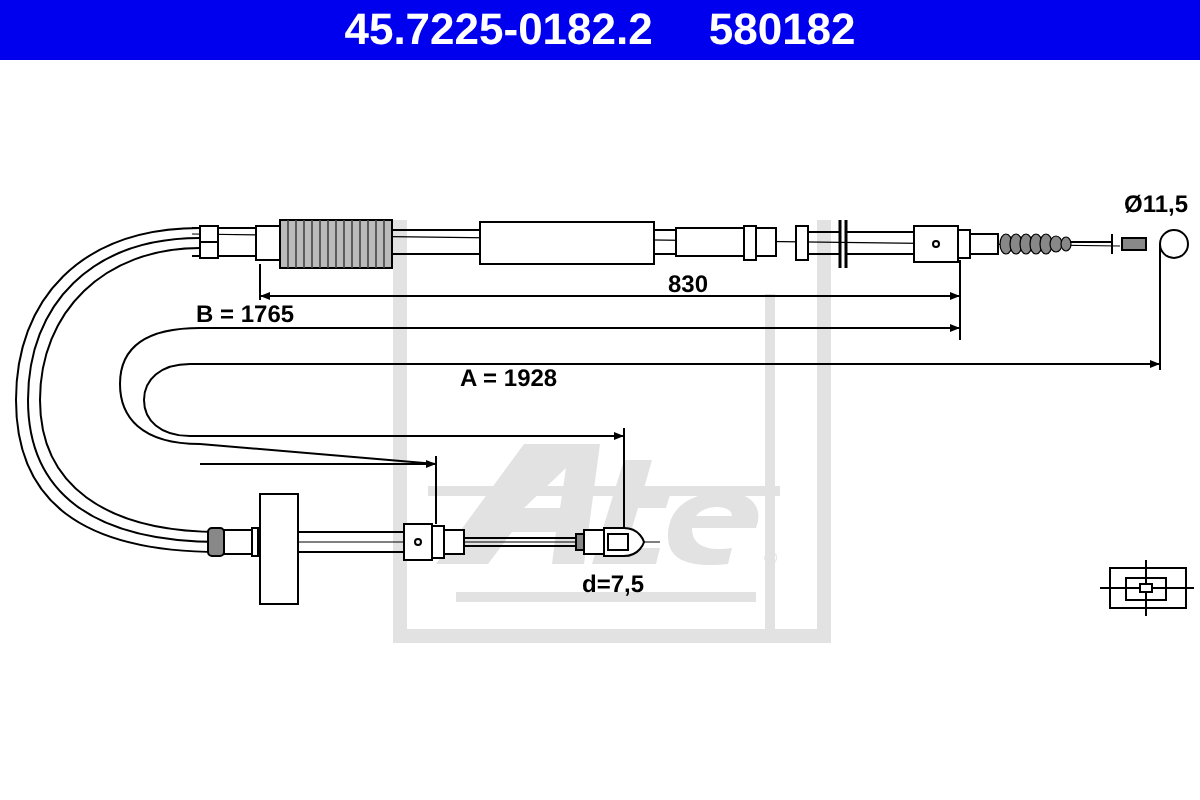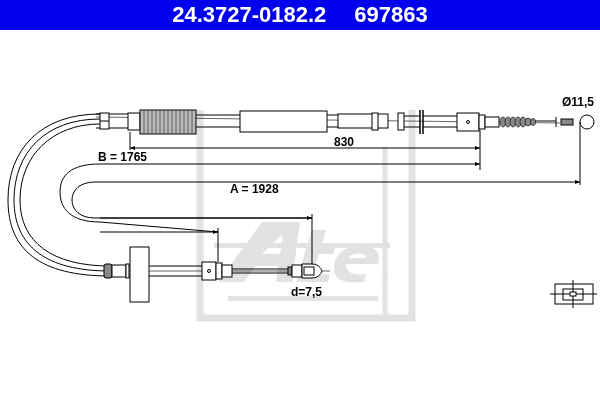--- a/index.html
+++ b/index.html
@@ -12,22 +12,22 @@
     }
     .header .num2 { margin-left: 28px; }
     .header span { display: inline-block; }
     svg { position: absolute; left: 0; top: 30px; }
     .lbl { font-family: "Liberation Sans", sans-serif; font-weight: bold; font-size: 12px; fill: #000; }
   </style>
 </head>
 <body>
 
 <div class="header">
-  <span>24.3727-0182.2</span>
-  <span class="num2">697863</span>
+  <span>45.7225-0182.2</span>
+  <span class="num2">580182</span>
 </div>
 
 <svg width="600" height="370" viewBox="0 30 600 370">
 
   <g fill="none" stroke="#e2e2e2" stroke-width="7">
     <path d="M200 110 L200 318 L412 318 L412 110"></path>
     <path d="M385 147 L385 318" stroke-width="5"></path>
   </g>
   <g fill="#e2e2e2">
     <path d="M218 282 L262 222 L300 222 L292 282 L276 282 L278 266 L256 266 L244 282 Z M262 254 L280 254 L283 234 Z"></path>

